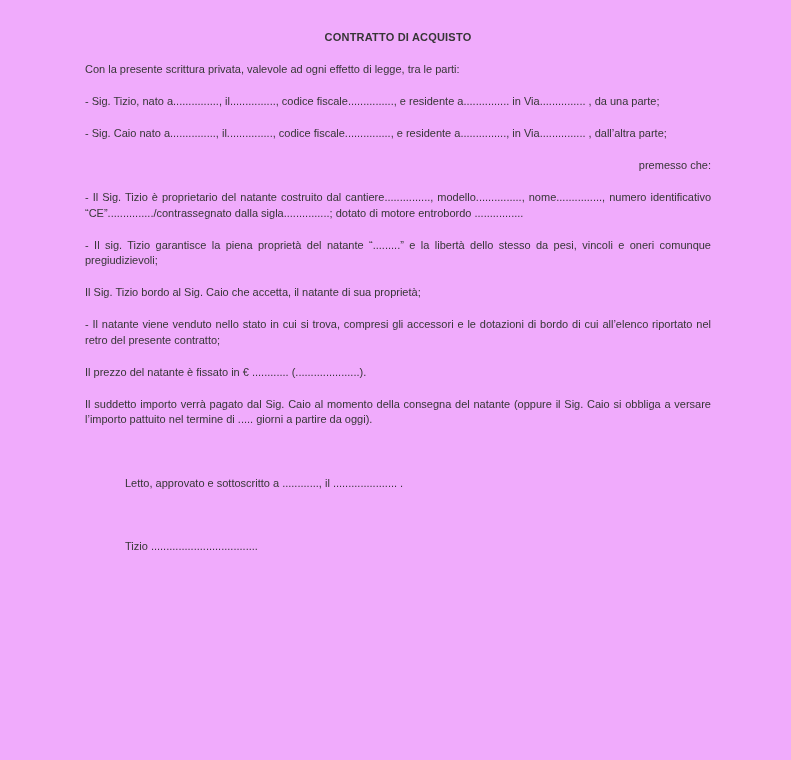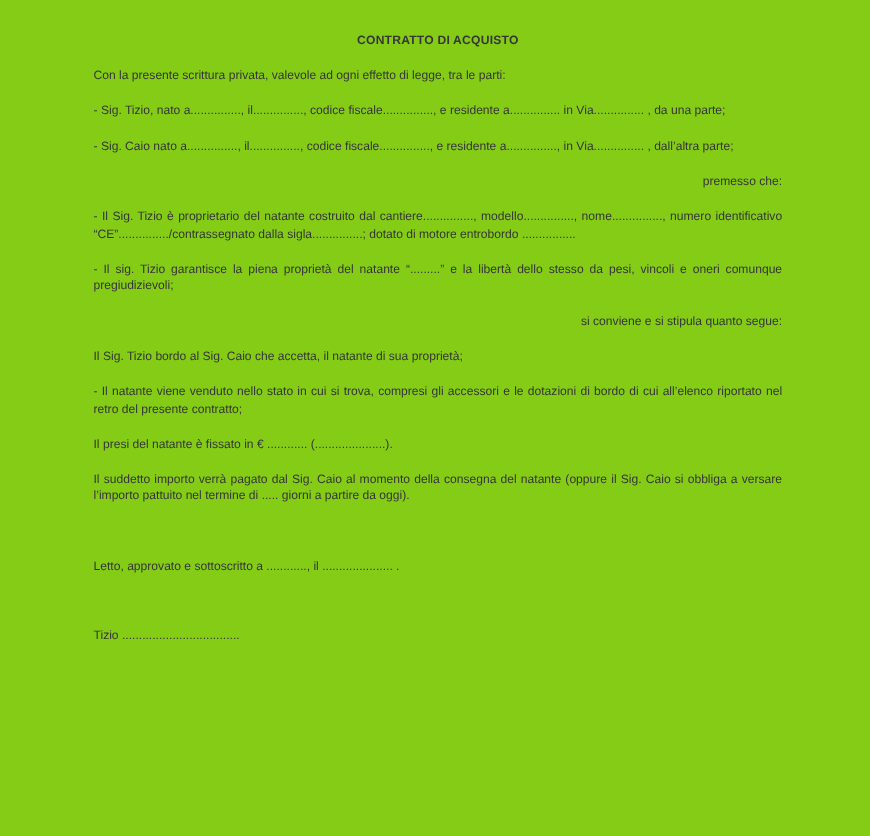--- a/index.html
+++ b/index.html
@@ -12,29 +12,29 @@
     height: 760px;
     overflow: hidden;
     font-family: "Liberation Sans", "DejaVu Sans", sans-serif;
     color: #363636;
   }
   .doc {
     box-sizing: border-box;
     width: 791px;
     height: 760px;
     padding: 30px 80px 0 85px;
-    background: #84cc16;
+    background: #f0abfc;
   }
   .doc p {
     margin: 16.5px 0 0 0;
     font-size: 11px;
     line-height: 15.5px;
   }
   .doc p.mt0 { margin-top: 0; }
-  .doc p.gap-xl { margin-top: 48px; }
+  .doc p.gap-xl { margin-top: 48px; margin-left: 40px; }
   .title {
     text-align: center;
     font-weight: bold;
     font-size: 12px;
     letter-spacing: 0.2px;
   }
   .subtitle { text-align: center; }
   .center { text-align: right; }
   .justify { text-align: justify; }
   .i { }
@@ -52,27 +52,26 @@
   <p class="justify"><span>- Sig. </span><span class="i">Tizio</span><span>, nato a..............., il..............., codice fiscale..............., e residente a............... in Via............... , da una parte;</span></p>
 
   <p class="justify"><span>- Sig. </span><span class="i">Caio</span><span> nato a..............., il..............., codice fiscale..............., e residente a..............., in Via............... , dall’altra parte;</span></p>
 
   <p class="center"><span>premesso che:</span></p>
 
   <p class="justify"><span>- Il Sig. </span><span class="i">Tizio</span><span> è proprietario del natante costruito dal cantiere..............., modello..............., nome..............., numero identificativo “CE”.............../contrassegnato dalla sigla...............; dotato di motore entrobordo ................</span></p>
 
   <p class="justify"><span>- Il sig. </span><span class="i">Tizio</span><span> garantisce la piena proprietà del natante </span><span class="i">“.........”</span><span> e la libertà dello stesso da pesi, vincoli e oneri comunque pregiudizievoli;</span></p>
 
-  <p class="center"><span>si conviene e si stipula quanto segue:</span></p>
 
   <p><span>Il Sig. </span><span class="i">Tizio</span><span> bordo al Sig. </span><span class="i">Caio</span><span> che accetta, il natante di sua proprietà;</span></p>
 
   <p class="justify"><span>- Il natante viene venduto nello stato in cui si trova, compresi gli accessori e le dotazioni di bordo di cui </span><span class="i">all’elenco riportato nel retro del presente contratto</span><span>;</span></p>
 
-  <p><span>Il presi del natante è fissato in € ............ (.....................).</span></p>
+  <p><span>Il prezzo del natante è fissato in € ............ (.....................).</span></p>
 
   <p class="justify"><span>Il suddetto importo verrà pagato dal Sig. </span><span class="i">Caio</span><span> al momento della consegna del natante (oppure il Sig. </span><span class="i">Caio</span><span> si obbliga a versare l’importo pattuito nel termine di ..... giorni a partire da oggi).</span></p>
 
 
   <p class="gap-xl"><span>Letto, approvato e sottoscritto a ............, il ..................... .</span></p>
 
   <p class="gap-xl"><span class="i">Tizio</span><span> ...................................</span></p>
 
 
 </div>

